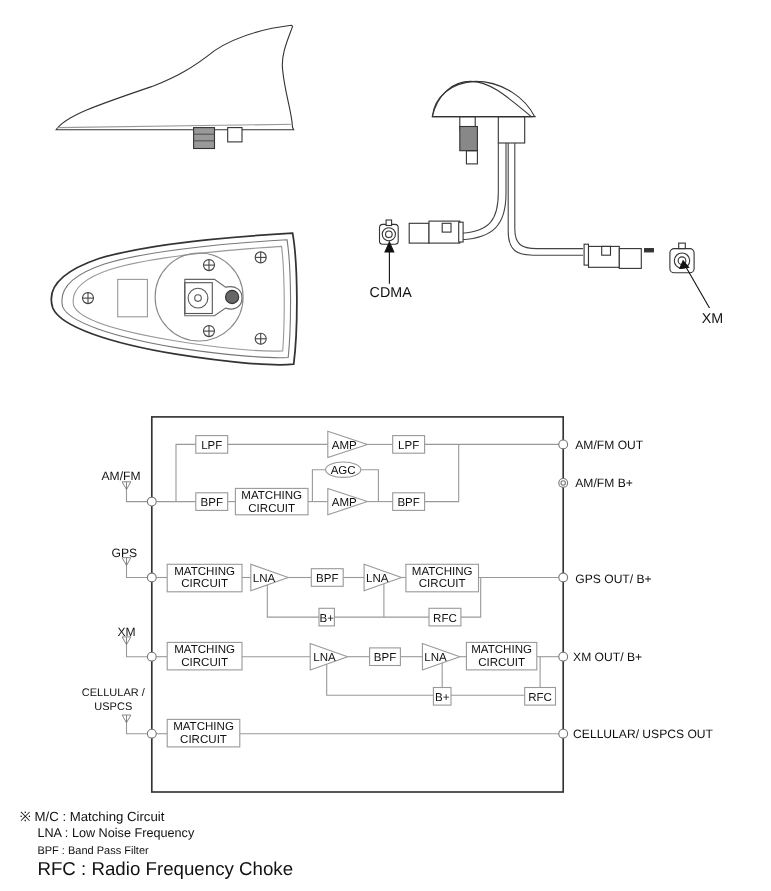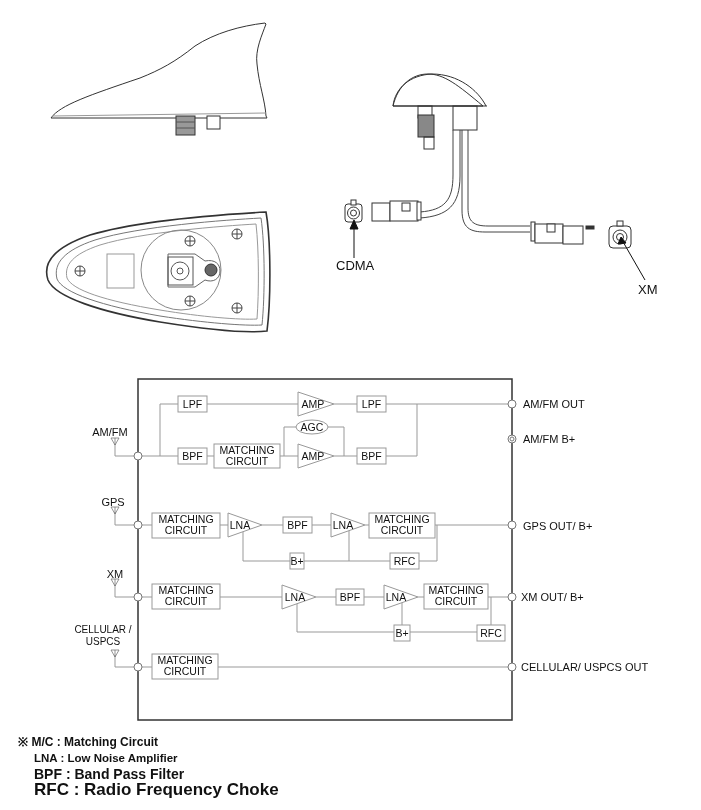--- a/index.html
+++ b/index.html
@@ -2,21 +2,21 @@
 <html><head>
   <meta charset="utf-8">
   <style>
     html, body { margin: 0; padding: 0; background: #ffffff; }
     body { width: 701px; height: 810px; position: relative; overflow: hidden;
            font-family: "Liberation Sans", sans-serif; }
     svg { position: absolute; left: 0; top: 0; }
     .lbl { font-family: "Liberation Sans", sans-serif; fill: #111; }
     .blk { font-family: "Liberation Sans", sans-serif; fill: #111; font-size: 10.5px; }
     .legend { position: absolute; left: 18px; top: 734px; font-size: 12px; color: #111; line-height: 16px; }
-    .legend div { white-space: pre; font-weight: bold; }
+    .legend div { white-space: pre; }
   </style>
 </head>
 <body>
 
 <svg width="701" height="810" viewBox="0 0 701 810">
 
   <g fill="none" stroke="#333" stroke-width="1">
     <path d="M51,118 C60,105 90,95 140,78 C160,70 175,62 195,46 C215,33 240,26 265,23 L266,24 C262,35 255,50 257,64 C259,85 265,100 266,116 L267,118 Z" fill="#fff"></path>
     <path d="M52,116 L266,113" stroke="#999"></path>
     <rect x="176" y="116" width="19" height="19" fill="#999" stroke="#333"></rect>
@@ -258,16 +258,16 @@
     <text x="523" y="408">AM/FM OUT</text>
     <text x="523" y="443">AM/FM B+</text>
     <text x="523" y="530">GPS OUT/ B+</text>
     <text x="521" y="601">XM OUT/ B+</text>
     <text x="521" y="671">CELLULAR/ USPCS OUT</text>
   </g>
 </svg>
 
 <div class="legend">
   <div><span>※</span> <span>M/C</span> : <span>Matching Circuit</span></div>
-  <div style="padding-left:16px;font-size:11.5px"><span>LNA</span> : <span>Low Noise Amplifier</span></div>
-  <div style="padding-left:16px;font-size:14px"><span>BPF</span> : <span>Band Pass Filter</span></div>
+  <div style="padding-left:16px;font-size:11.5px"><span>LNA</span> : <span>Low Noise Frequency</span></div>
+  <div style="padding-left:16px;font-size:10px"><span>BPF</span> : <span>Band Pass Filter</span></div>
   <div style="padding-left:16px;font-size:17px"><span>RFC</span> : <span>Radio Frequency Choke</span></div>
 </div>
 
 </body></html>

